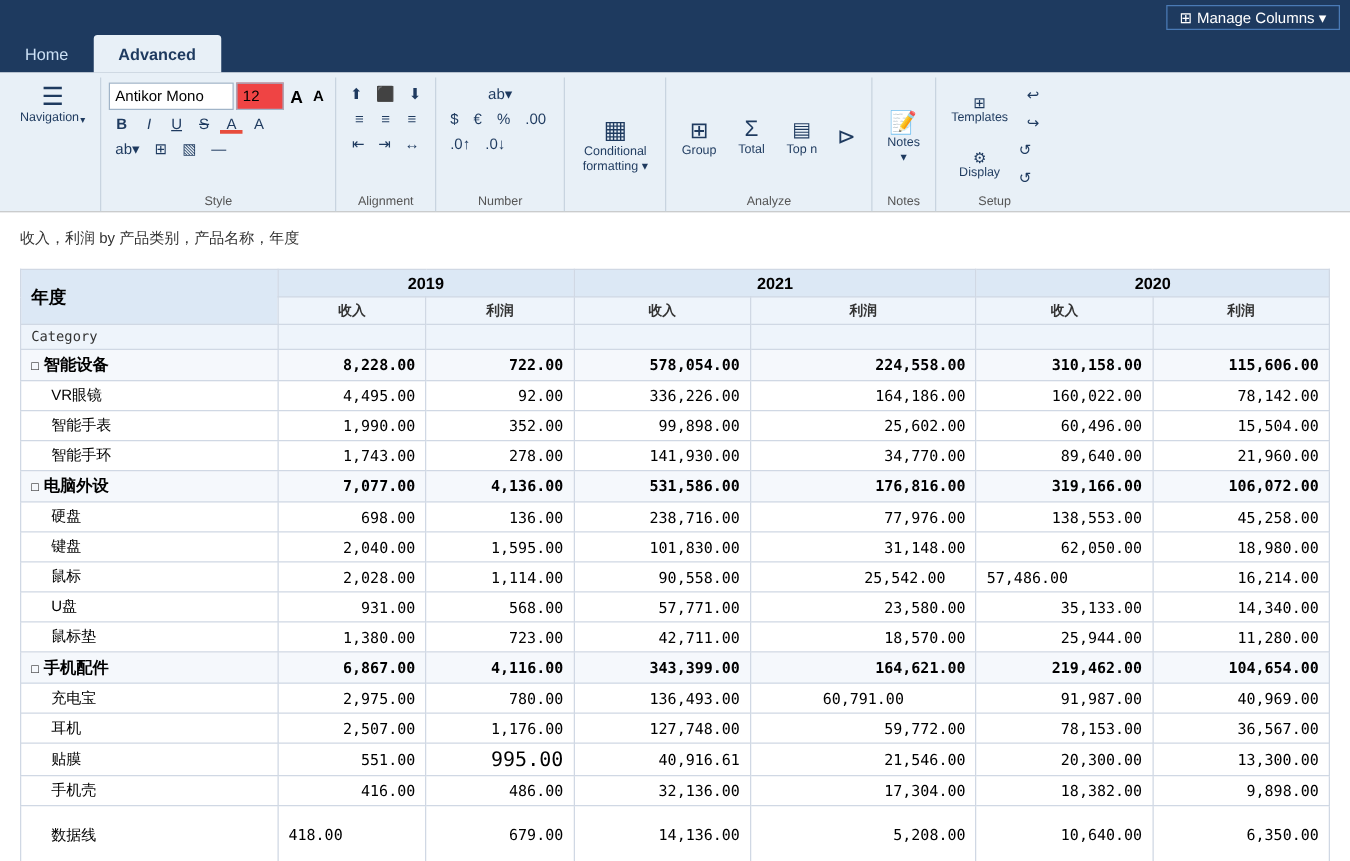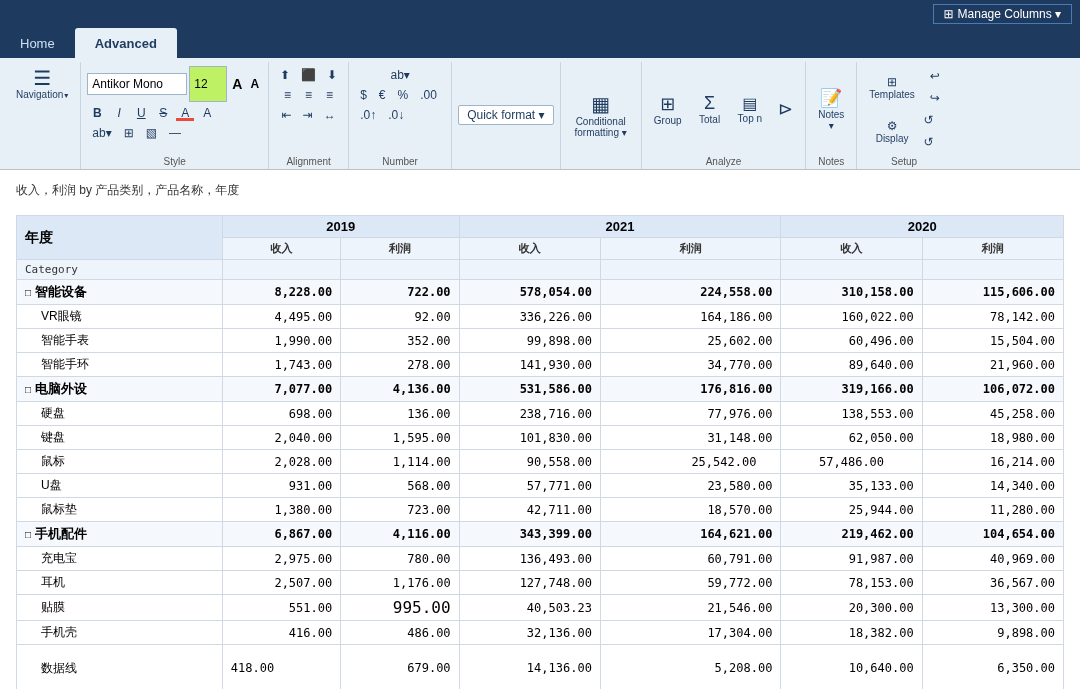--- a/index.html
+++ b/index.html
@@ -21,21 +21,21 @@
     .ribbon-group-label { font-size: 10px; color: #555; margin-top: auto; padding-bottom: 2px; white-space: nowrap; }
     .ribbon-group-content { display: flex; align-items: center; gap: 2px; flex: 1; padding: 4px 0; }
 
     .nav-btn { display: flex; flex-direction: column; align-items: center; cursor: pointer; padding: 2px 6px; border-radius: 3px; min-width: 44px; color: #1e3a5f; }
     .nav-btn .icon-big { font-size: 20px; line-height: 1; }
     .nav-btn .label { font-size: 10px; margin-top: 1px; white-space: nowrap; }
     .nav-btn-with-arrow { display: flex; align-items: flex-end; }
     .nav-btn-with-arrow .arrow { font-size: 8px; margin-left: 1px; }
 
     .font-name-box { border: 1px solid #a0b4c8; background: #fff; padding: 1px 4px; font-size: 12px; width: 100px; height: 22px; }
-    .font-size-box { border: 1px solid #a0b4c8; background: #bef264; padding: 1px 4px; font-size: 12px; width: 38px; height: 36px; }
+    .font-size-box { border: 1px solid #a0b4c8; background: #ef4444; padding: 1px 4px; font-size: 12px; width: 38px; height: 22px; }
     .font-controls { display: flex; align-items: center; gap: 2px; }
     .font-grow { font-size: 14px; font-weight: bold; cursor: pointer; padding: 1px 3px; }
 
     .format-row { display: flex; align-items: center; gap: 2px; }
     .fmt-btn { cursor: pointer; padding: 1px 4px; border-radius: 2px; font-size: 12px; border: 1px solid transparent; min-width: 20px; text-align: center; color: #1e3a5f; }
     .fmt-btn.bold { font-weight: bold; }
     .fmt-btn.italic { font-style: italic; }
     .fmt-btn.underline { text-decoration: underline; }
     .align-row { display: flex; gap: 1px; }
 
@@ -164,28 +164,20 @@
         <span class="num-btn">€</span>
         <span class="num-btn">%</span>
         <span class="num-btn">.00</span>
         <span class="num-btn">.0↑</span>
         <span class="num-btn">.0↓</span>
       </div>
     </div>
     <div class="ribbon-group-label">Number</div>
   </div>
 
-  <div class="ribbon-group">
-    <div class="ribbon-group-content" style="flex-direction:column; justify-content:center;">
-      <button class="quick-format-btn">
-        <span>Quick format ▾</span>
-      </button>
-    </div>
-    <div class="ribbon-group-label"></div>
-  </div>
 
   <div class="ribbon-group">
     <div class="ribbon-group-content" style="flex-direction:column; justify-content:center;">
       <div class="cond-fmt-btn">
         <span class="icon-big">▦</span>
         <span class="label">Conditional<br>formatting ▾</span>
       </div>
     </div>
     <div class="ribbon-group-label"></div>
   </div>
@@ -343,21 +335,21 @@
           <td style="border: 1px solid rgb(208, 216, 228); padding: 3px 8px; text-align: right; font-family: monospace; font-size: 12px;">31,148.00</td>
           <td style="border: 1px solid rgb(208, 216, 228); padding: 3px 8px; text-align: right; font-family: monospace; font-size: 12px;">62,050.00</td>
           <td style="border: 1px solid rgb(208, 216, 228); padding: 3px 8px; text-align: right; font-family: monospace; font-size: 12px;">18,980.00</td>
         </tr>
         <tr>
           <td class="label-col" style="border: 1px solid rgb(208, 216, 228); padding: 3px 8px 3px 24px;">鼠标</td>
           <td style="border: 1px solid rgb(208, 216, 228); padding: 3px 8px; text-align: right; font-family: monospace; font-size: 12px;">2,028.00</td>
           <td style="border: 1px solid rgb(208, 216, 228); padding: 3px 8px; text-align: right; font-family: monospace; font-size: 12px;">1,114.00</td>
           <td style="border: 1px solid rgb(208, 216, 228); padding: 3px 8px; text-align: right; font-family: monospace; font-size: 12px;">90,558.00</td>
           <td style="border: 1px solid rgb(208, 216, 228); padding: 3px 24px; text-align: right; font-family: monospace; font-size: 12px;">25,542.00</td>
-          <td style="border: 1px solid rgb(208, 216, 228); padding: 3px 8px; text-align: center; font-family: monospace; font-size: 12px;">57,486.00</td>
+          <td style="border: 1px solid rgb(208, 216, 228); padding: 3px 8px; text-align: left; font-family: monospace; font-size: 12px;">57,486.00</td>
           <td style="border: 1px solid rgb(208, 216, 228); padding: 3px 8px; text-align: right; font-family: monospace; font-size: 12px;">16,214.00</td>
         </tr>
         <tr>
           <td class="label-col" style="border: 1px solid rgb(208, 216, 228); padding: 3px 8px 3px 24px;">U盘</td>
           <td style="border: 1px solid rgb(208, 216, 228); padding: 3px 8px; text-align: right; font-family: monospace; font-size: 12px;">931.00</td>
           <td style="border: 1px solid rgb(208, 216, 228); padding: 3px 8px; text-align: right; font-family: monospace; font-size: 12px;">568.00</td>
           <td style="border: 1px solid rgb(208, 216, 228); padding: 3px 8px; text-align: right; font-family: monospace; font-size: 12px;">57,771.00</td>
           <td style="border: 1px solid rgb(208, 216, 228); padding: 3px 8px; text-align: right; font-family: monospace; font-size: 12px;">23,580.00</td>
           <td style="border: 1px solid rgb(208, 216, 228); padding: 3px 8px; text-align: right; font-family: monospace; font-size: 12px;">35,133.00</td>
           <td style="border: 1px solid rgb(208, 216, 228); padding: 3px 8px; text-align: right; font-family: monospace; font-size: 12px;">14,340.00</td>
@@ -378,38 +370,38 @@
           <td style="border: 1px solid rgb(208, 216, 228); padding: 3px 8px; text-align: right; font-family: monospace; font-weight: bold; font-size: 12px;">343,399.00</td>
           <td style="border: 1px solid rgb(208, 216, 228); padding: 3px 8px; text-align: right; font-family: monospace; font-weight: bold; font-size: 12px;">164,621.00</td>
           <td style="border: 1px solid rgb(208, 216, 228); padding: 3px 8px; font-family: monospace; font-weight: bold; font-size: 12px;">219,462.00</td>
           <td style="border: 1px solid rgb(208, 216, 228); padding: 3px 8px; text-align: right; font-family: monospace; font-weight: bold; font-size: 12px;">104,654.00</td>
         </tr>
         <tr>
           <td class="label-col" style="border: 1px solid rgb(208, 216, 228); padding: 3px 8px 3px 24px;">充电宝</td>
           <td style="border: 1px solid rgb(208, 216, 228); padding: 3px 8px; text-align: right; font-family: monospace; font-size: 12px;">2,975.00</td>
           <td style="border: 1px solid rgb(208, 216, 228); padding: 3px 8px; text-align: right; font-family: monospace; font-size: 12px;">780.00</td>
           <td style="border: 1px solid rgb(208, 216, 228); padding: 3px 8px; text-align: right; font-family: monospace; font-size: 12px;">136,493.00</td>
-          <td style="border: 1px solid rgb(208, 216, 228); padding: 3px 8px; text-align: right; font-family: monospace; font-size: 12px;">60,791.00</td>
+          <td style="border: 1px solid rgb(208, 216, 228); padding: 3px 8px; text-align: center; font-family: monospace; font-size: 12px;">60,791.00</td>
           <td style="border: 1px solid rgb(208, 216, 228); padding: 3px 8px; text-align: right; font-family: monospace; font-size: 12px;">91,987.00</td>
           <td style="border: 1px solid rgb(208, 216, 228); padding: 3px 8px; text-align: right; font-family: monospace; font-size: 12px;">40,969.00</td>
         </tr>
         <tr>
           <td class="label-col" style="border: 1px solid rgb(208, 216, 228); padding: 3px 8px 3px 24px;">耳机</td>
           <td style="border: 1px solid rgb(208, 216, 228); padding: 3px 8px; text-align: right; font-family: monospace; font-size: 12px;">2,507.00</td>
           <td style="border: 1px solid rgb(208, 216, 228); padding: 3px 8px; text-align: right; font-family: monospace; font-size: 12px;">1,176.00</td>
           <td style="border: 1px solid rgb(208, 216, 228); padding: 3px 8px; text-align: right; font-family: monospace; font-size: 12px;">127,748.00</td>
           <td style="border: 1px solid rgb(208, 216, 228); padding: 3px 8px; text-align: right; font-family: monospace; font-size: 12px;">59,772.00</td>
           <td style="border: 1px solid rgb(208, 216, 228); padding: 3px 8px; text-align: right; font-family: monospace; font-size: 12px;">78,153.00</td>
           <td style="border: 1px solid rgb(208, 216, 228); padding: 3px 8px; text-align: right; font-family: monospace; font-size: 12px;">36,567.00</td>
         </tr>
         <tr>
           <td class="label-col" style="border: 1px solid rgb(208, 216, 228); padding: 3px 8px 3px 24px;">贴膜</td>
           <td style="border: 1px solid rgb(208, 216, 228); padding: 3px 8px; text-align: right; font-family: monospace; font-size: 12px;">551.00</td>
           <td style="border: 1px solid rgb(208, 216, 228); padding: 3px 8px; text-align: right; font-family: monospace; font-size: 16px;">995.00</td>
-          <td style="border: 1px solid rgb(208, 216, 228); padding: 3px 8px; text-align: right; font-family: monospace; font-size: 12px;">40,503.23</td>
+          <td style="border: 1px solid rgb(208, 216, 228); padding: 3px 8px; text-align: right; font-family: monospace; font-size: 12px;">40,916.61</td>
           <td style="border: 1px solid rgb(208, 216, 228); padding: 3px 8px; text-align: right; font-family: monospace; font-size: 12px;">21,546.00</td>
           <td style="border: 1px solid rgb(208, 216, 228); padding: 3px 8px; text-align: right; font-family: monospace; font-size: 12px;">20,300.00</td>
           <td style="border: 1px solid rgb(208, 216, 228); padding: 3px 8px; text-align: right; font-family: monospace; font-size: 12px;">13,300.00</td>
         </tr>
         <tr>
           <td class="label-col" style="border: 1px solid rgb(208, 216, 228); padding: 3px 8px 3px 24px;">手机壳</td>
           <td style="border: 1px solid rgb(208, 216, 228); padding: 3px 8px; text-align: right; font-family: monospace; font-size: 12px;">416.00</td>
           <td style="border: 1px solid rgb(208, 216, 228); padding: 3px 8px; text-align: right; font-family: monospace; font-size: 12px;">486.00</td>
           <td style="border: 1px solid rgb(208, 216, 228); padding: 3px 8px; text-align: right; font-family: monospace; font-size: 12px;">32,136.00</td>
           <td style="border: 1px solid rgb(208, 216, 228); padding: 3px 8px; text-align: right; font-family: monospace; font-size: 12px;">17,304.00</td>

